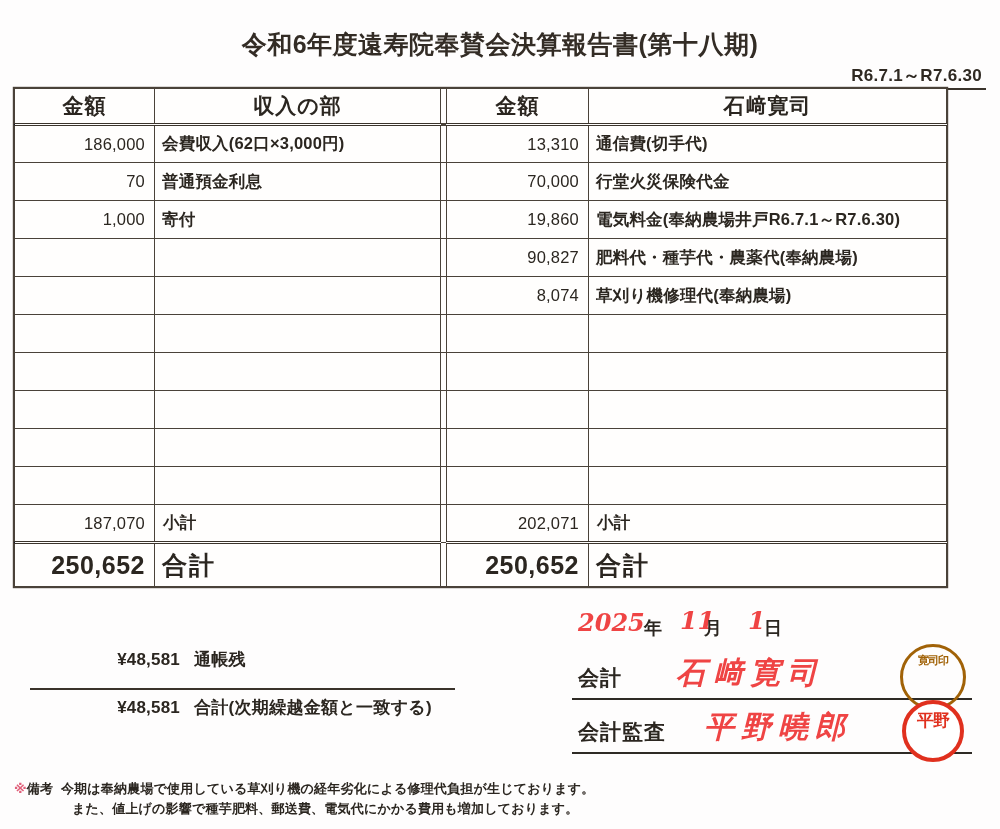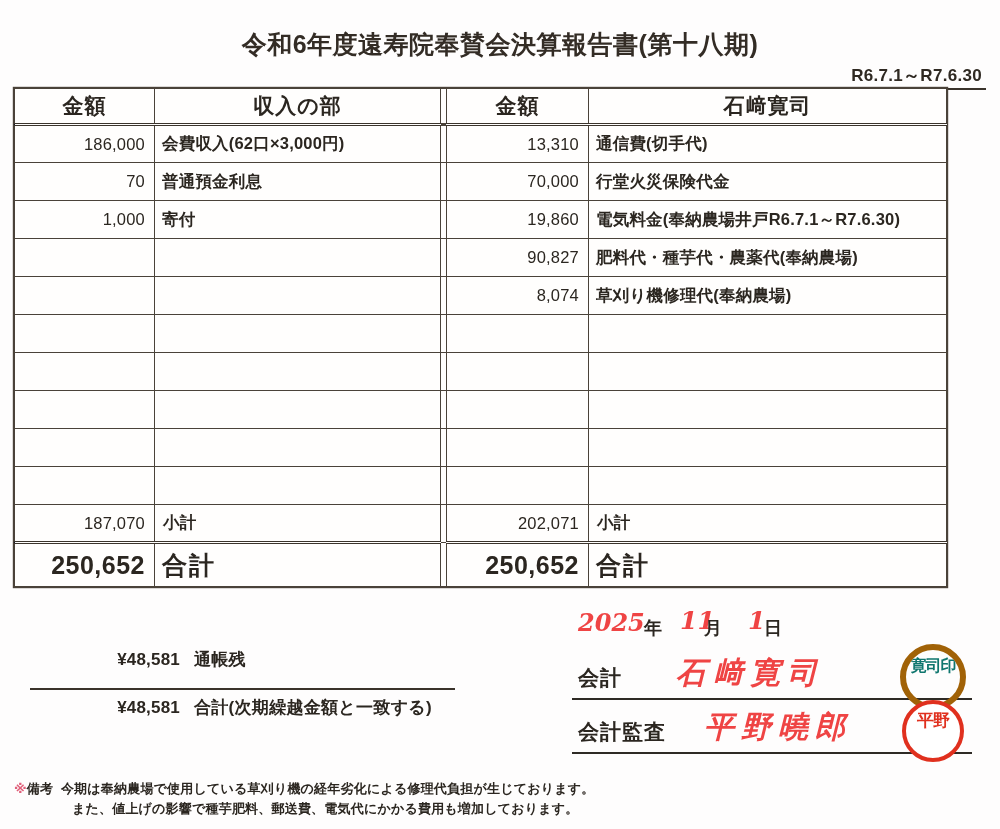--- a/index.html
+++ b/index.html
@@ -211,23 +211,23 @@
     box-sizing: border-box;
     font-weight: bold;
     text-align: center;
     line-height: 1.05;
     letter-spacing: -1px;
     overflow: hidden;
   }
   .hanko-acct {
     width: 66px; height: 66px;
     right: 6px; top: -2px;
-    border: 6px solid #a16207;
-    color: #0f766e;
-    font-size: 16px;
+    border: 3px solid #a16207;
+    color: #a16207;
+    font-size: 11px;
     padding-top: 8px;
   }
   .hanko-audit {
     width: 62px; height: 62px;
     right: 8px; top: 0px;
     border: 4px solid #e0301e;
     color: #e0301e;
     background: #fff;
     font-size: 17px;
     padding-top: 8px;

